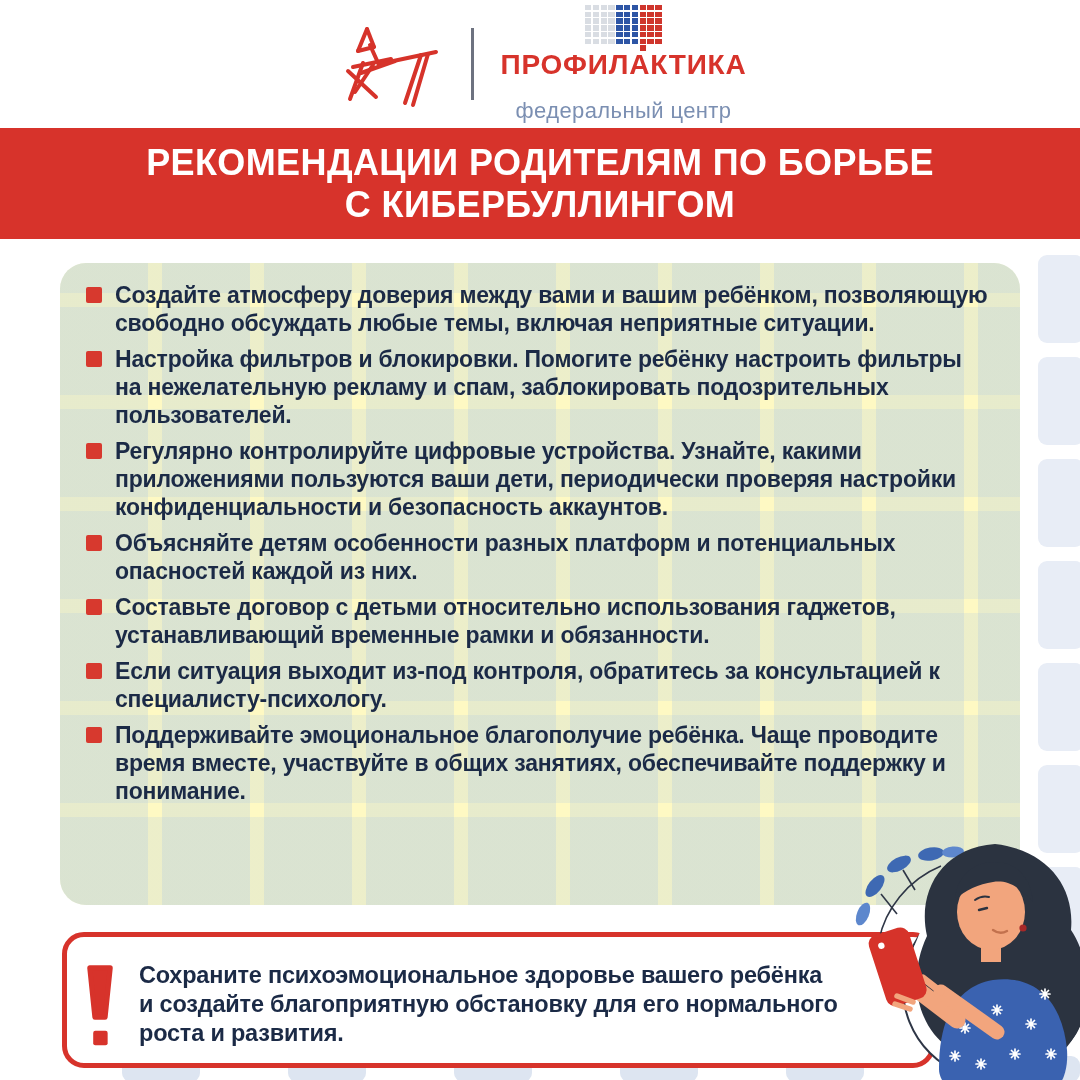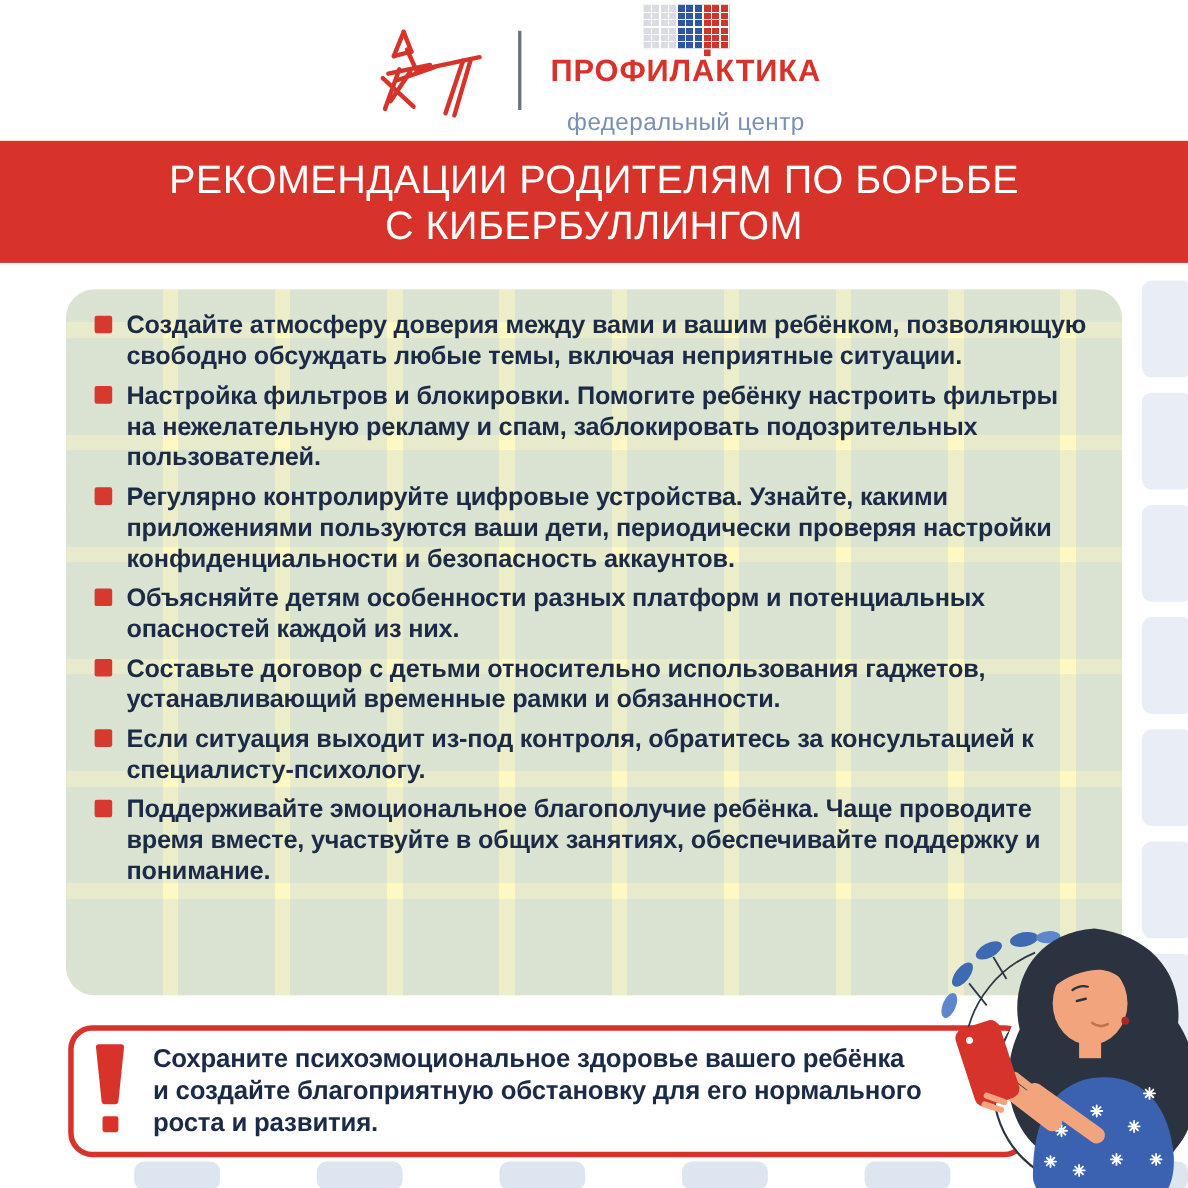--- a/index.html
+++ b/index.html
@@ -36,21 +36,21 @@
   }
   .brand-name { font-size:28px; font-weight:bold; color:#d7332b; letter-spacing:0.8px; }
   .brand-sub { font-size:22px; color:#7b8fb2; letter-spacing:0.4px; margin-top:17px; }
 
   
   .banner {
     height:111px; background:#d7332b; color:#ffffff;
     display:flex; flex-direction:column; align-items:center; justify-content:center;
     text-align:center; position:relative; z-index:2;
   }
-  .banner span { display:block; font-size:36px; font-weight:normal; line-height:1.16; letter-spacing:0.4px; }
+  .banner span { display:block; font-size:36px; font-weight:bold; line-height:1.16; letter-spacing:0.4px; }
 
   
   .panel {
     width:960px; height:642px; margin:24px auto 0;
     background:#fef9c3; border-radius:26px;
     padding:18px 26px 12px 26px;
     position:relative; overflow:hidden; z-index:1;
   }
   .panel::before {
     content:""; position:absolute; inset:0;
@@ -66,22 +66,22 @@
   }
   .panel p {
     font-size:23px; font-weight:bold; line-height:28px;
     color:#1b2a46; letter-spacing:-0.2px;
   }
 
   
   .alert {
     position:absolute; left:62px; top:932px; width:873px; min-height:116px;
     background:#ffffff; border:5px solid #d7332b; border-radius:22px;
-    display:flex; align-items:center; gap:22px;
-    padding:8px 18px 10px 16px; z-index:3;
+    display:flex; align-items:flex-start; gap:22px;
+    padding:24px 18px 10px 16px; z-index:3;
   }
   .excl { flex:none; width:34px; height:92px; }
   .alert-text span {
     display:block; font-size:23.5px; font-weight:bold;
     line-height:29px; color:#1b2a46; letter-spacing:-0.2px;
   }
 
   
   .illu { position:absolute; left:845px; top:828px; width:262px; height:254px; z-index:5; }
 </style>

